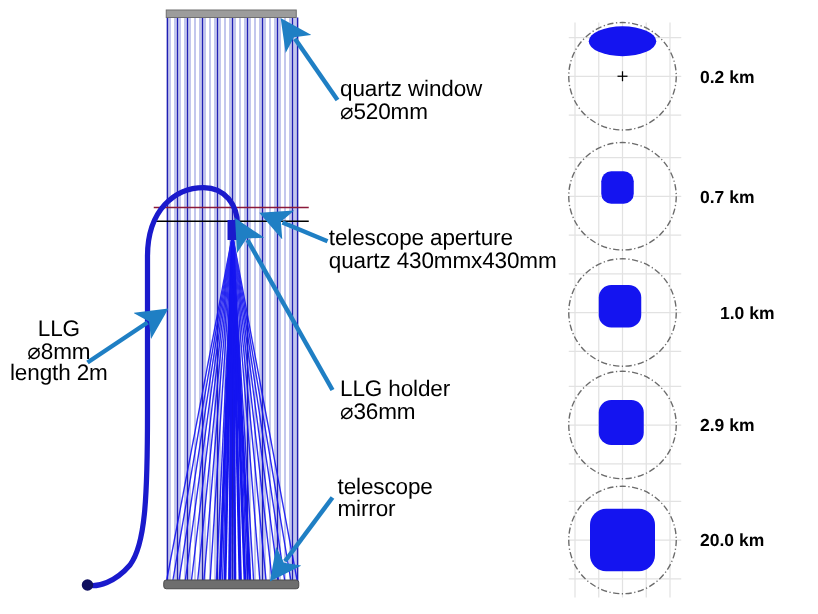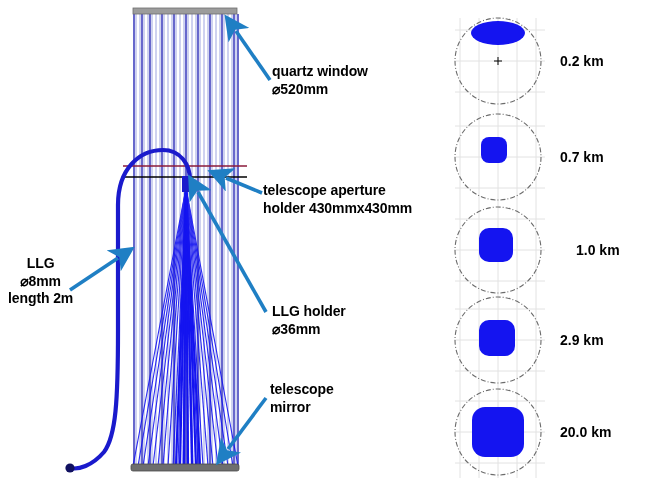--- a/index.html
+++ b/index.html
@@ -9,22 +9,22 @@
     background:#ffffff;
     font-family:"Liberation Sans",sans-serif;
     position:relative;overflow:hidden;
   }
   #stage{position:absolute;left:0;top:0;width:654px;height:491px;}
   svg.layer{position:absolute;left:0;top:0;width:654px;height:491px;}
 
   .lbl{
     position:absolute;
     font-family:"Liberation Sans",sans-serif;
-    font-weight:bold;
-    font-size:14px;
+    font-weight:normal;
+    font-size:18px;
     line-height:17.5px;
     color:#000000;
     white-space:pre;
     letter-spacing:-0.1px;
   }
   .dist-lbl{
     position:absolute;
     font-family:"Liberation Sans",sans-serif;
     font-weight:bold;
     font-size:14px;
@@ -192,21 +192,21 @@
       <ellipse cx="498" cy="33" rx="27" ry="12"></ellipse>
       <rect x="481" y="137" width="26" height="26" rx="8"></rect>
       <rect x="479" y="228" width="34" height="34" rx="10"></rect>
       <rect x="479" y="320" width="36" height="36" rx="10"></rect>
       <rect x="472" y="407" width="52" height="50" rx="13"></rect>
     </g>
   </svg>
 
   <div class="lbl lbl-quartz"><span>quartz window</span><br><span>⌀520mm</span></div>
 
-  <div class="lbl lbl-aperture"><span>telescope aperture</span><br><span>holder 430mmx430mm</span></div>
+  <div class="lbl lbl-aperture"><span>telescope aperture</span><br><span>quartz 430mmx430mm</span></div>
 
   <div class="lbl lbl-llg"><span>LLG</span><br><span>⌀8mm</span><br><span>length 2m</span></div>
 
   <div class="lbl lbl-holder"><span>LLG holder</span><br><span>⌀36mm</span></div>
 
   <div class="lbl lbl-mirror"><span>telescope</span><br><span>mirror</span></div>
 
   <div class="dist-lbl" style="left:560px;top:53px;">0.2 km</div>
   <div class="dist-lbl" style="left:560px;top:149px;">0.7 km</div>
   <div class="dist-lbl" style="left:576px;top:242px;">1.0 km</div>

